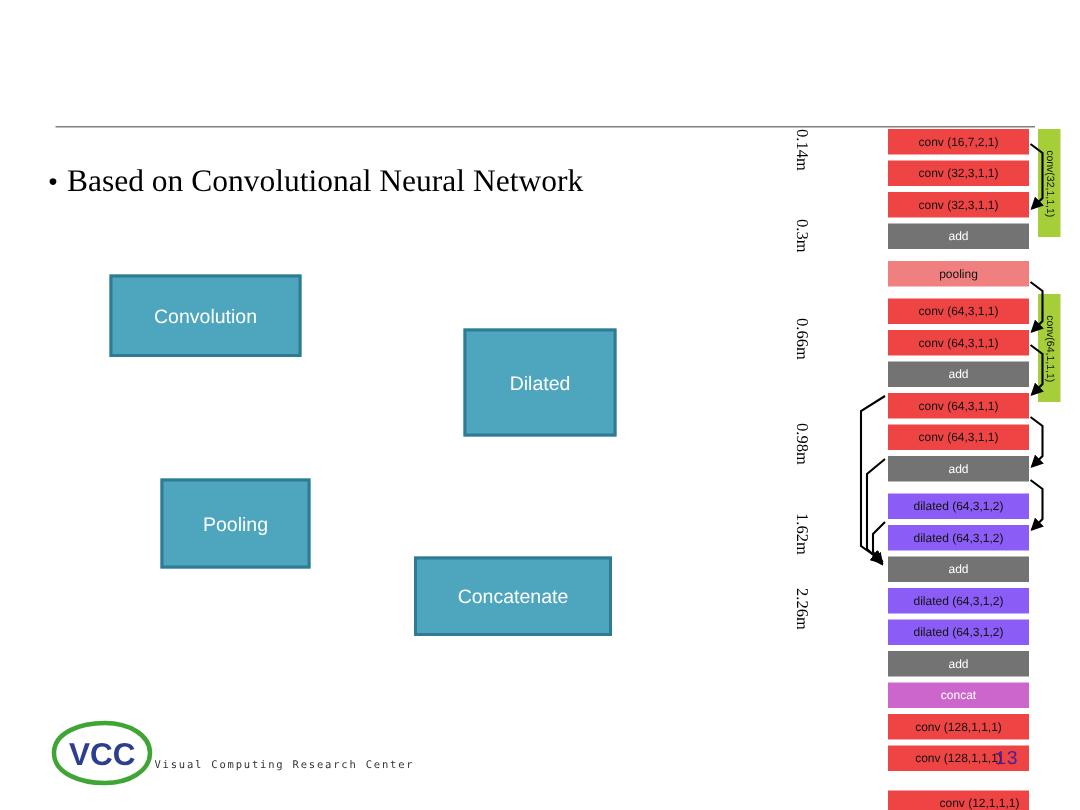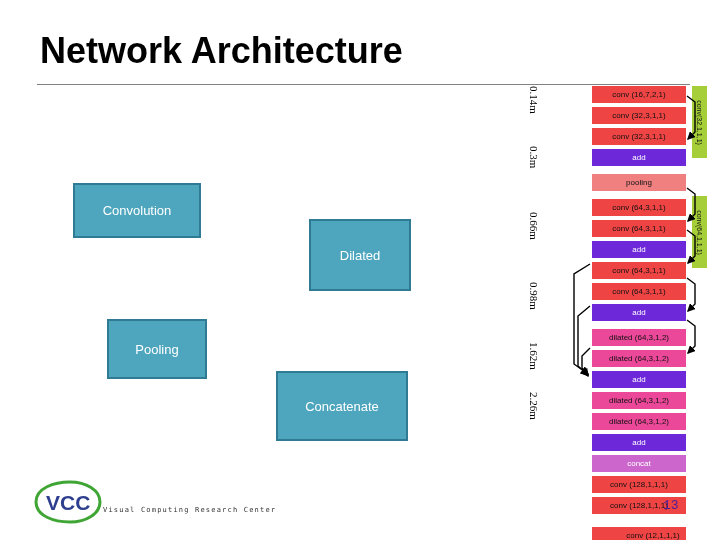--- a/index.html
+++ b/index.html
@@ -61,21 +61,21 @@
     font-family: "Liberation Sans", sans-serif;
     font-size: 13px;
     display: flex;
     align-items: center;
     justify-content: center;
     box-sizing: border-box;
   }
   #legend-convolution { left: 73px;  top: 183px; width: 128px; height: 55px; }
   #legend-dilated     { left: 309px; top: 219px; width: 102px; height: 72px; }
   #legend-pooling     { left: 107px; top: 319px; width: 100px; height: 60px; }
-  #legend-concatenate { left: 276px; top: 371px; width: 132px; height: 70px; }
+  #legend-concatenate { left: 276px; top: 371px; width: 132px; height: 53px; }
 
   
   #net {
     position: absolute;
     left: 540px;
     top: 84px;
     width: 180px;
     height: 416px;
   }
   .layer {
@@ -87,23 +87,23 @@
     display: flex;
     align-items: center;
     justify-content: center;
     font-family: "Liberation Sans", sans-serif;
     font-size: 8px;
     line-height: 1;
     white-space: nowrap;
     color: #111111;
   }
   .layer.conv     { background: #ef4444; color: #111111; }
-  .layer.add      { background: #6d28d9; color: #ffffff; }
+  .layer.add      { background: #737373; color: #ffffff; }
   .layer.pooling  { background: #F08080; color: #111111; }
-  .layer.dilated  { background: #ec4899; color: #111111; }
+  .layer.dilated  { background: #8b5cf6; color: #111111; }
   .layer.concat   { background: #C濃; }
   .layer.concat   { background: #CC66CC; color: #ffffff; }
 
   
   .depth-label {
     position: absolute;
     left: 0px;
     width: 50px;
     font-family: "Liberation Serif", serif;
     font-size: 11px;
@@ -180,23 +180,25 @@
     font-family: Liberation Mono, monospace;
     font-size: 13px;
     color: #4c1d95;
   }
 </style>
 </head>
 <body>
 
 <div id="slide">
 
-  <div id="slide-title">Network Architecture</div>
   <div id="title-rule"></div>
 
+  <div id="bullet-line">
+    <span class="dot">•</span><span>Based on Convolutional Neural Network</span>
+  </div>
 
   <div class="legend-box" id="legend-convolution">
     <span>Convolution</span>
   </div>
   <div class="legend-box" id="legend-dilated">
     <span>Dilated</span>
   </div>
   <div class="legend-box" id="legend-pooling">
     <span>Pooling</span>
   </div>

